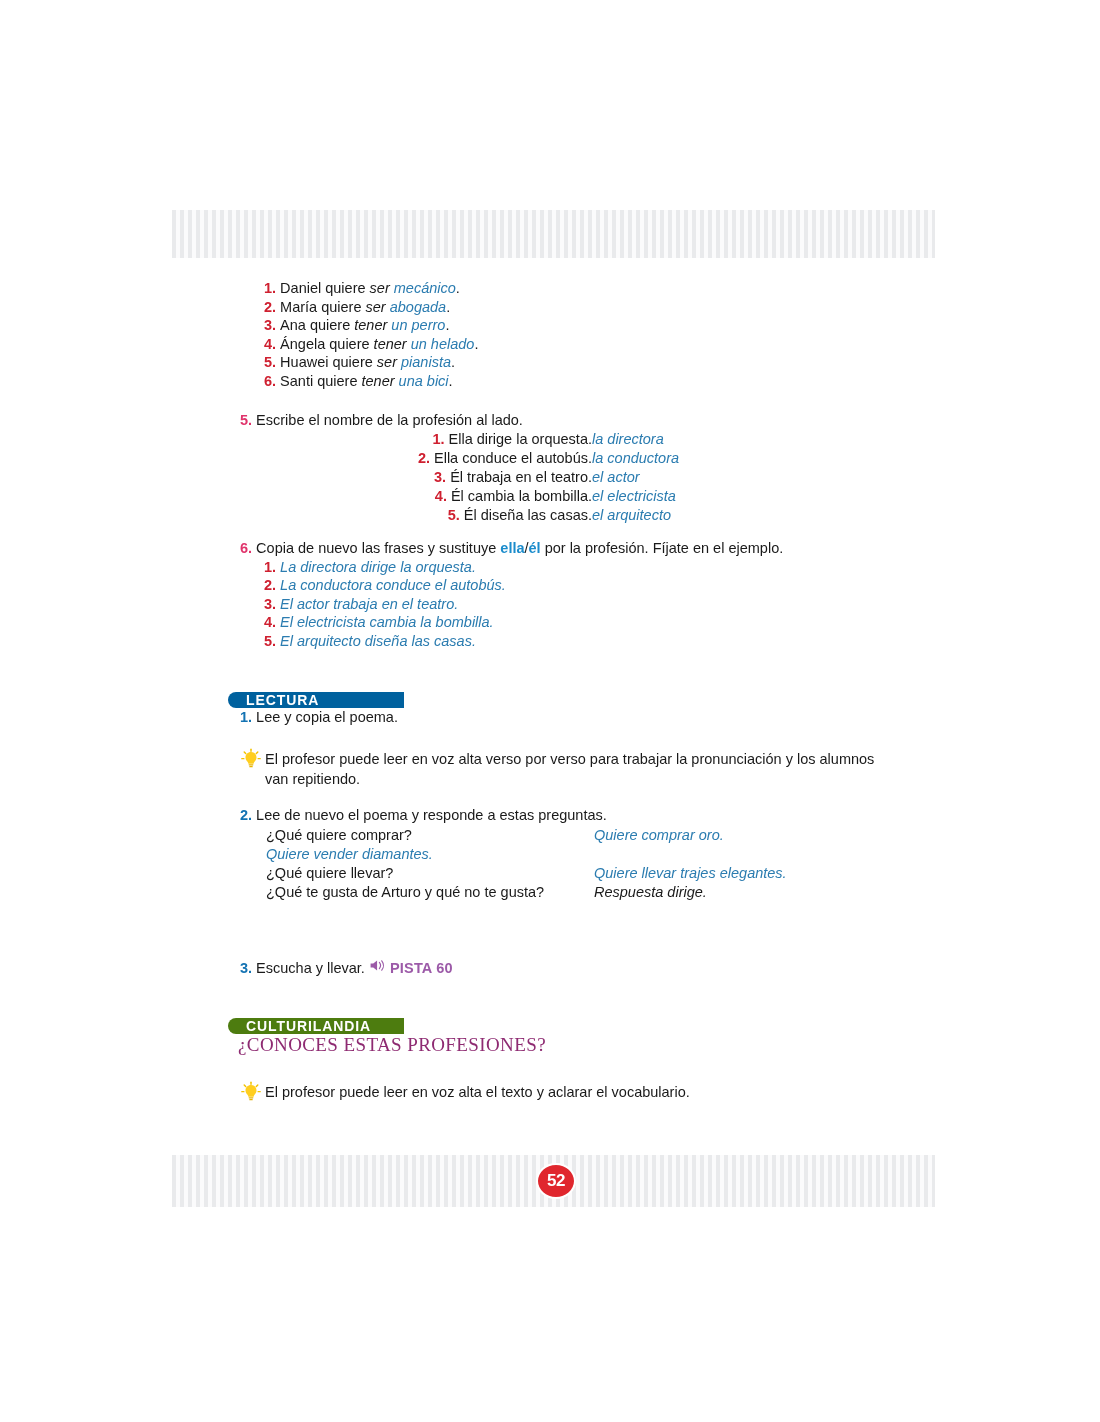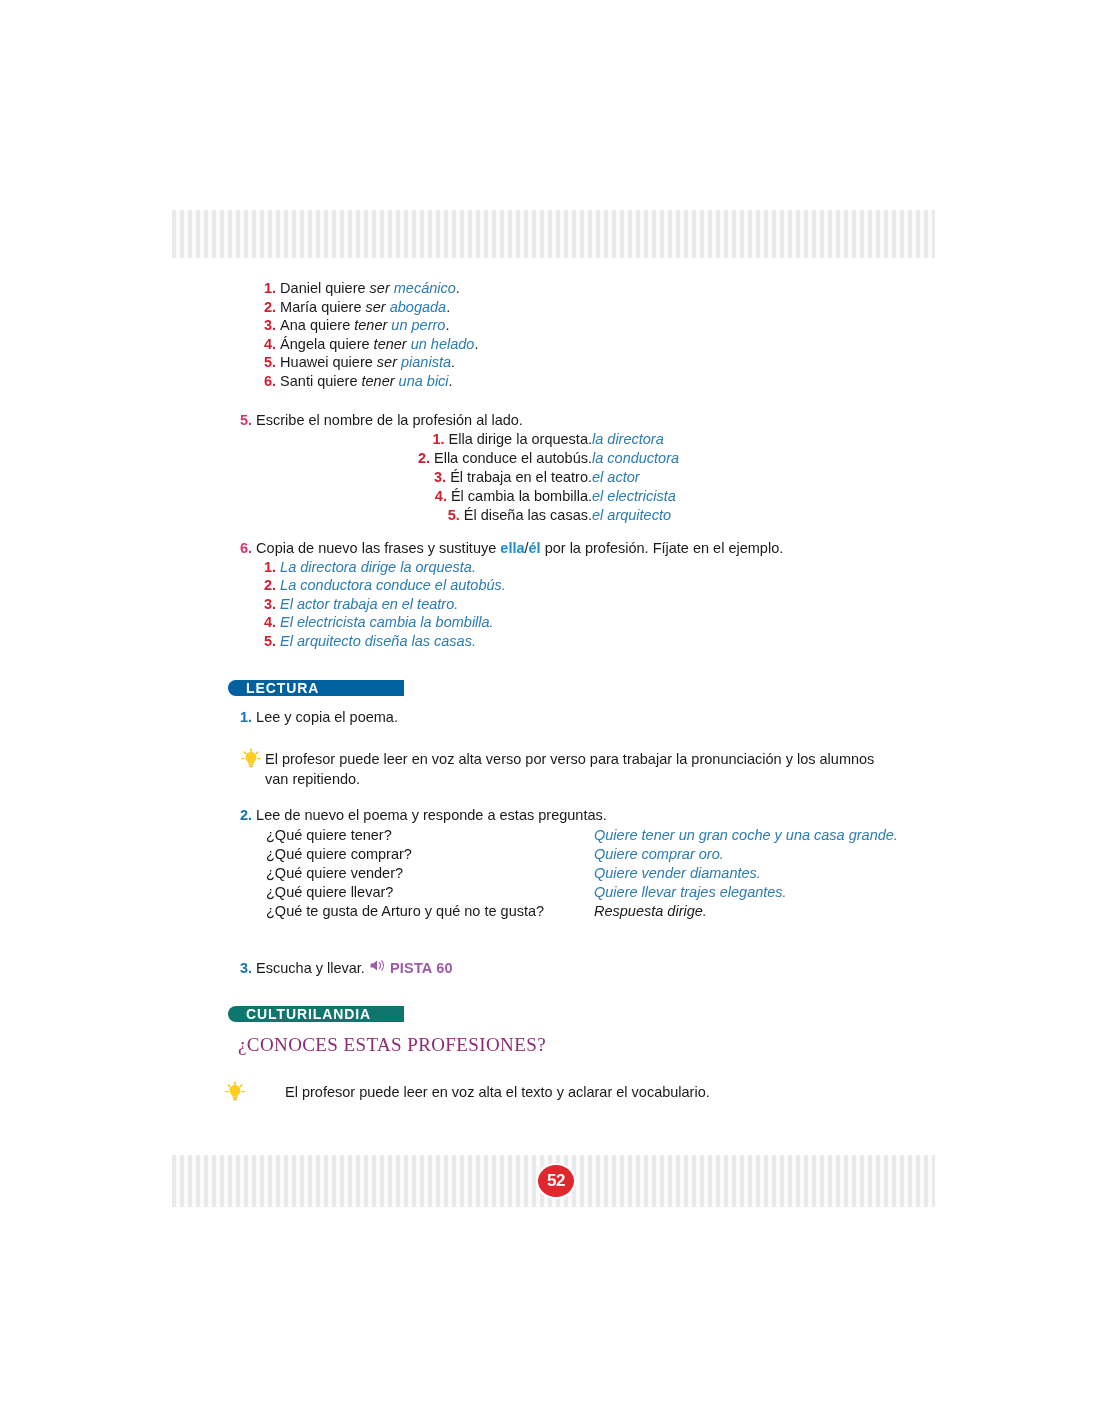--- a/index.html
+++ b/index.html
@@ -89,42 +89,42 @@
   }
   .qa-row .q { width: 328px; flex: none; }
 
   
   .ex5-row .ans { margin-left: 0; }
 
   
   .banner {
     position: absolute;
     display: flex;
-    align-items: center;
+    align-items: flex-end;
     height: 40px;
     width: 762px;
   }
   .banner .label {
     display: flex;
     align-items: center;
     padding: 0 16px 0 18px;
     border-radius: 12px 0 0 12px;
     color: #ffffff;
     font-size: 14px;
     font-weight: bold;
     letter-spacing: 0.9px;
     min-width: 176px;
     box-sizing: border-box;
   }
   .banner .bar { flex: 1; }
 
   #banner-lectura .label { background: #00619e; }
   #banner-lectura .bar   { background: #c3dfec; }
 
-  #banner-culturilandia .label { background: #0f766e; }
+  #banner-culturilandia .label { background: #4d7c0f; }
   #banner-culturilandia .bar   { background: #eccce1; }
 
   
   .tip {
     position: absolute;
     display: flex;
     align-items: flex-start;
     font-size: 14.5px;
     line-height: 20px;
   }
@@ -277,29 +277,24 @@
     <span class="tiptext">El profesor puede leer en voz alta verso por verso para trabajar la pronunciación y los alumnos van repitiendo.</span>
   </div>
 
   <div class="block" id="lectura2" style="left:240px; top:806px;">
     <div class="row">
       <span class="n num-blue">2.</span>
       <span>Lee de nuevo el poema y responde a estas preguntas.</span>
     </div>
     <div style="margin-left:26px; margin-top:1px;">
       <div class="qa-row">
-        <span class="q">¿Qué quiere tener?</span>
-        <span class="ans-blue">Quiere tener un gran coche y una casa grande.</span>
-      </div>
-      <div class="qa-row">
         <span class="q">¿Qué quiere comprar?</span>
         <span class="ans-blue">Quiere comprar oro.</span>
       </div>
       <div class="qa-row">
-        <span class="q">¿Qué quiere vender?</span>
         <span class="ans-blue">Quiere vender diamantes.</span>
       </div>
       <div class="qa-row">
         <span class="q">¿Qué quiere llevar?</span>
         <span class="ans-blue">Quiere llevar trajes elegantes.</span>
       </div>
       <div class="qa-row">
         <span class="q">¿Qué te gusta de Arturo y qué no te gusta?</span>
         <span class="ans-black">Respuesta dirige.</span>
       </div>
@@ -319,21 +314,21 @@
     <span class="pista">PISTA 60</span>
   </div>
 
   <div class="banner" id="banner-culturilandia" style="left:228px; top:994px;">
     <div class="label">CULTURILANDIA</div>
     <div class="bar"></div>
   </div>
 
   <div id="culturilandia-heading" style="left:238px; top:1034px;">¿CONOCES ESTAS PROFESIONES?</div>
 
-  <div class="tip" style="left:224px; top:1082px; width:640px;gap:36px;">
+  <div class="tip" style="left:240px; top:1082px; width:640px;">
     <span class="bulb">
       <svg viewBox="0 0 24 24" width="22" height="22" aria-hidden="true">
         <g stroke="#f2c200" stroke-width="1.6" stroke-linecap="round">
           <line x1="12" y1="1.4" x2="12" y2="3.6"></line>
           <line x1="4.6" y1="4.3" x2="6.2" y2="5.9"></line>
           <line x1="19.4" y1="4.3" x2="17.8" y2="5.9"></line>
           <line x1="2.0" y1="11.6" x2="4.2" y2="11.6"></line>
           <line x1="22.0" y1="11.6" x2="19.8" y2="11.6"></line>
         </g>
         <path d="M12 4.4c-3.5 0-6 2.6-6 5.9 0 2.3 1.3 3.6 2.2 4.7.6.8.9 1.4.9 2.1h5.8c0-.7.3-1.3.9-2.1.9-1.1 2.2-2.4 2.2-4.7 0-3.3-2.5-5.9-6-5.9z" fill="#ffce1f"></path>

